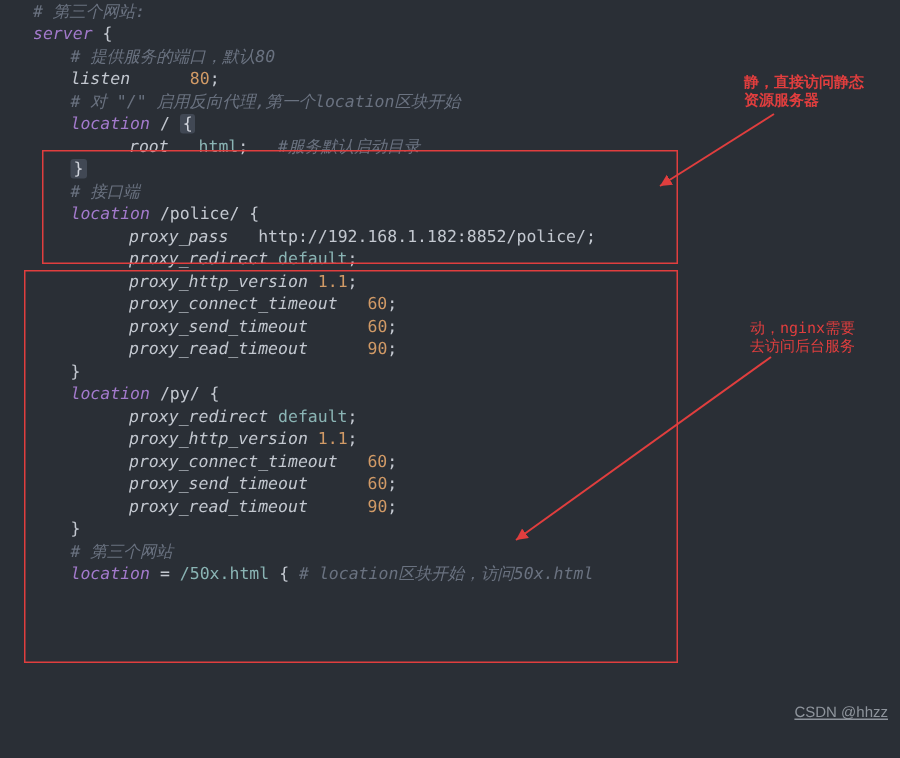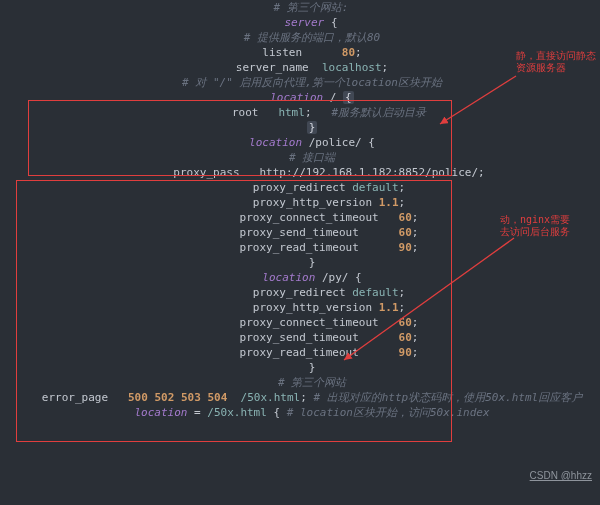--- a/index.html
+++ b/index.html
@@ -14,30 +14,29 @@
   overflow: hidden;
   position: relative;
 }
 .code {
   position: absolute;
   top: 0;
   left: 0;
   width: 600px;
   height: 505px;
   line-height: 15px;
-  text-align: center;
 }
 .line {
   height: 15px;
   white-space: pre;
 }
 .kw     { color: #a37acc; font-style: italic; }      
-.key    { color: #c3c8d0; }      
+.key    { color: #c3c8d0; font-style: italic; }      
 .cmt    { color: #6a7280; font-style: italic; }
-.num    { color: #d19a66; font-weight: bold; }
+.num    { color: #d19a66; }
 .str    { color: #c3c8d0; }
 .punct  { color: #c3c8d0; }
 .brace  { color: #c3c8d0; }
 .link   { color: #c3c8d0; }
 .teal   { color: #8ab4b4; }
 .redbox {
   position: absolute;
   border: 1px solid #e03e3e;
   pointer-events: none;
 }
@@ -62,51 +61,50 @@
 .watermark {
   position:absolute;
   right:8px;
   bottom:24px;
   font-size:10px;
   color:#8e949c;
   font-family: Arial, sans-serif;
   text-decoration: underline;
 }
 .in1 { padding-left: 22px; }
-.in2 { padding-left: 24px; }
-.in3 { padding-left: 58px; }
+.in2 { padding-left: 47px; }
+.in3 { padding-left: 86px; }
 </style>
 </head>
 <body>
 
 <div class="code">
 
 <div class="line in1"><span class="cmt"># 第三个网站:</span></div>
 
 <div class="line in1"><span class="kw">server</span> <span class="brace">{</span></div>
 
 <div class="line in2"><span class="cmt"># 提供服务的端口，默认80</span></div>
 
 <div class="line in2"><span class="key">listen</span>      <span class="num">80</span><span class="punct">;</span></div>
 
 
-<div class="line in2"><span class="key">server_name</span>  <span class="teal">localhost</span><span class="punct">;</span></div>
 
 <div class="line in2"><span class="cmt"># 对 "/" 启用反向代理,第一个location区块开始</span></div>
 
 <div class="line in2"><span class="kw">location</span> <span class="str">/</span> <span class="bracket">{</span></div>
 
 <div class="line in3"><span class="key">root</span>   <span class="teal">html</span><span class="punct">;</span>   <span class="cmt">#服务默认启动目录</span></div>
 
 
 <div class="line in2"><span class="bracket">}</span></div>
 
+<div class="line in2"><span class="cmt"># 接口端</span></div>
+
 <div class="line in2"><span class="kw">location</span> <span class="str">/police/</span> <span class="brace">{</span></div>
-
-<div class="line in2"><span class="cmt"># 接口端</span></div>
 
 <div class="line in3"><span class="key">proxy_pass</span>   <span class="link">http://192.168.1.182:8852/police/</span><span class="punct">;</span></div>
 
 <div class="line in3"><span class="key">proxy_redirect</span> <span class="teal">default</span><span class="punct">;</span></div>
 
 <div class="line in3"><span class="key">proxy_http_version</span> <span class="num">1.1</span><span class="punct">;</span></div>
 
 <div class="line in3"><span class="key">proxy_connect_timeout</span>   <span class="num">60</span><span class="punct">;</span></div>
 
 <div class="line in3"><span class="key">proxy_send_timeout</span>      <span class="num">60</span><span class="punct">;</span></div>
@@ -126,30 +124,29 @@
 <div class="line in3"><span class="key">proxy_connect_timeout</span>   <span class="num">60</span><span class="punct">;</span></div>
 
 <div class="line in3"><span class="key">proxy_send_timeout</span>      <span class="num">60</span><span class="punct">;</span></div>
 
 <div class="line in3"><span class="key">proxy_read_timeout</span>      <span class="num">90</span><span class="punct">;</span></div>
 
 <div class="line in2"><span class="brace">}</span></div>
 
 <div class="line in2"><span class="cmt"># 第三个网站</span></div>
 
-<div class="line in2"><span class="key">error_page</span>   <span class="num">500 502 503 504</span>  <span class="teal">/50x.html</span><span class="punct">;</span> <span class="cmt"># 出现对应的http状态码时，使用50x.html回应客户</span></div>
 
-<div class="line in2"><span class="kw">location</span> <span class="punct">=</span> <span class="teal">/50x.html</span> <span class="brace">{</span> <span class="cmt"># location区块开始，访问50x.index</span></div>
+<div class="line in2"><span class="kw">location</span> <span class="punct">=</span> <span class="teal">/50x.html</span> <span class="brace">{</span> <span class="cmt"># location区块开始，访问50x.html</span></div>
 
 </div>
 
 <div class="redbox" style="top:100px;left:28px;width:422px;height:74px;"></div>
 <div class="redbox" style="top:180px;left:16px;width:434px;height:260px;"></div>
 
-<div class="ann" style="top:50px;left:516px;white-space:pre;">静，直接访问静态
+<div class="ann" style="top:50px;left:496px;white-space:pre;font-weight:bold;">静，直接访问静态
 资源服务器</div>
 <div class="ann" style="top:214px;left:500px;white-space:pre;">动，nginx需要
 去访问后台服务</div>
 
 <svg class="overlay">
   <defs>
     <marker id="ah" markerWidth="8" markerHeight="8" refX="6" refY="3" orient="auto">
       <path d="M0,0 L6,3 L0,6 Z" fill="#e03e3e"></path>
     </marker>
   </defs>

